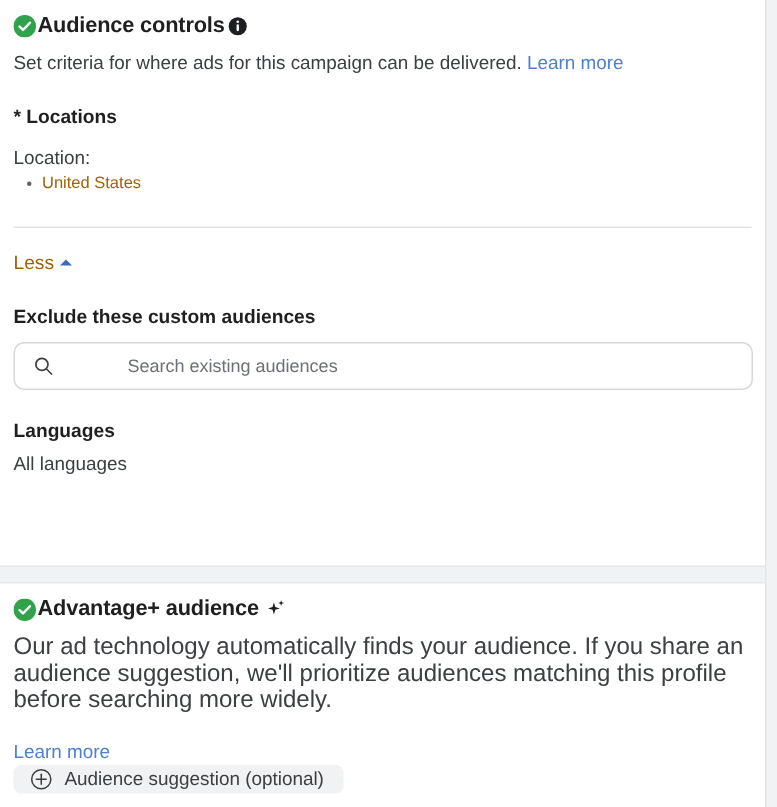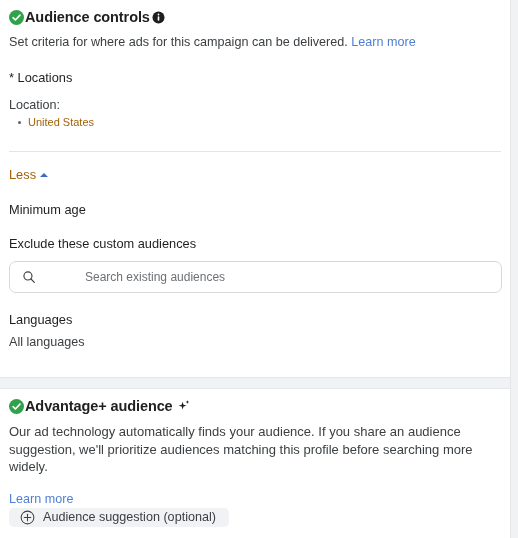--- a/index.html
+++ b/index.html
@@ -108,21 +108,21 @@
 
   
   .desc {
     font-size: 12.6px;
     line-height: 17px;
     color: #3c4043;
     margin-top: 9px;
   }
 
   .desc-advantage {
-    font-size: 13px;
+    font-size: 16px;
     line-height: 17.5px;
     color: #3c4043;
     margin-top: 9px;
   }
 
   .link {
     color: #4f7fd4;
     text-decoration: none;
     cursor: pointer;
   }
@@ -130,21 +130,21 @@
   .link-block {
     display: inline-block;
     font-size: 12.6px;
     color: #4f7fd4;
     cursor: pointer;
     line-height: 17px;
   }
 
   .field-label {
     font-size: 12.8px;
-    font-weight: normal;
+    font-weight: bold;
     color: #1f1f1f;
     margin-top: 19px;
   }
 
   .field-value {
     font-size: 12.6px;
     color: #3c4043;
     margin-top: 8px;
   }
 
@@ -297,21 +297,20 @@
         <li>United States</li>
       </ul>
 
       <div class="divider"></div>
 
       <div class="less-row">
         <span class="less-label">Less</span>
         <span class="caret-up"></span>
       </div>
 
-      <div class="field-label">Minimum age</div>
 
       <div class="field-label">Exclude these custom audiences</div>
 
       <div class="search-box">
         <svg class="search-icon" viewBox="0 0 16 16">
           <circle cx="6.8" cy="6.8" r="4.6" fill="none" stroke="#3c4043" stroke-width="1.3"></circle>
           <line x1="10.3" y1="10.3" x2="14.1" y2="14.1" stroke="#3c4043" stroke-width="1.3" stroke-linecap="round"></line>
         </svg>
         <input class="search-input" type="text" placeholder="Search existing audiences" style="">
       </div>

